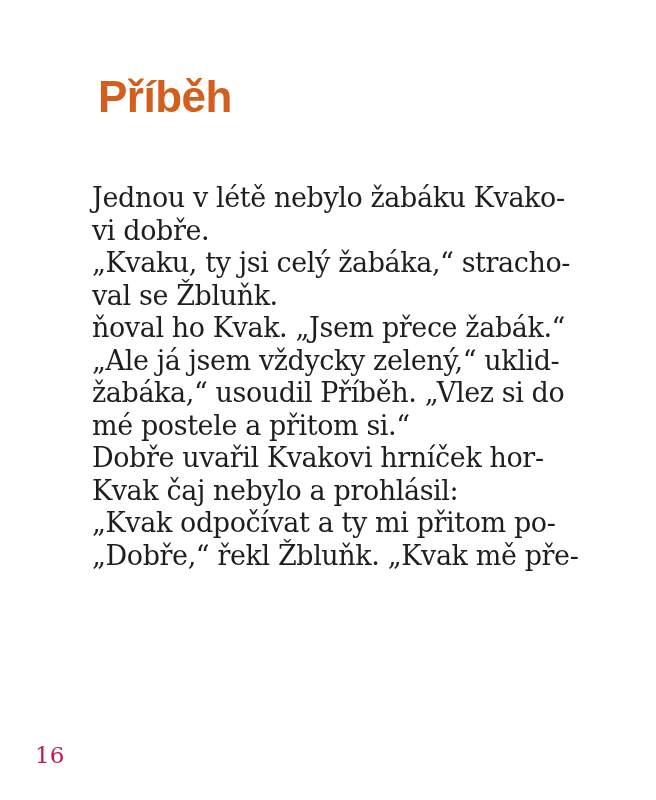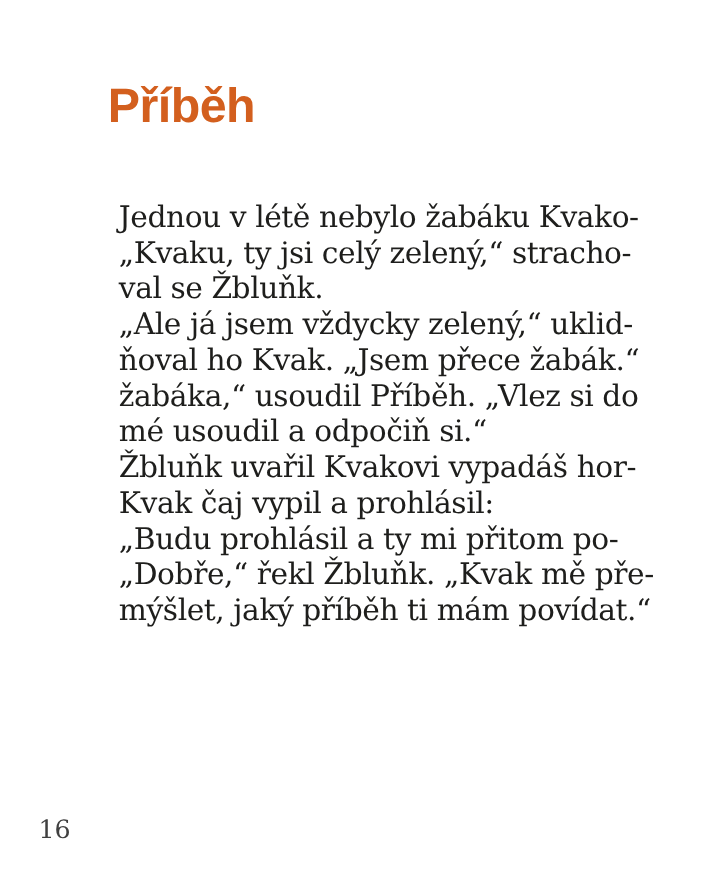--- a/index.html
+++ b/index.html
@@ -18,58 +18,58 @@
     top: 74px;
     font-family: "Liberation Sans", sans-serif;
     font-weight: 700;
     font-size: 44px;
     line-height: 1.05;
     letter-spacing: -0.5px;
     color: #d35f1e;
   }
   .body-text {
     position: absolute;
-    left: 108px;
+    left: 92px;
     top: 182px;
     width: 470px;
     font-family: "DejaVu Serif", serif;
     font-size: 27px;
     line-height: 32.5px;
     letter-spacing: -0.4px;
     color: #1e1e1c;
   }
   .text-line {
     white-space: nowrap;
   }
   .page-number {
     position: absolute;
     left: 35px;
     top: 742px;
     font-family: "DejaVu Serif", serif;
     font-size: 23px;
-    color: #404040;
+    color: #be185d;
   }
 </style>
 </head>
 <body>
 
 <div class="page">
 
   <h1 class="title">Příběh</h1>
 
   <div class="body-text">
     <div class="text-line">Jednou v létě nebylo žabáku Kvako-</div>
-    <div class="text-line">„Kvaku, ty jsi celý zelený,“ stracho-</div>
+    <div class="text-line">vi dobře.</div>
+    <div class="text-line">„Kvaku, ty jsi celý žabáka,“ stracho-</div>
     <div class="text-line">val se Žbluňk.</div>
+    <div class="text-line">ňoval ho Kvak. „Jsem přece žabák.“</div>
     <div class="text-line">„Ale já jsem vždycky zelený,“ uklid-</div>
-    <div class="text-line">ňoval ho Kvak. „Jsem přece žabák.“</div>
     <div class="text-line">žabáka,“ usoudil Příběh. „Vlez si do</div>
-    <div class="text-line">mé usoudil a odpočiň si.“</div>
-    <div class="text-line">Žbluňk uvařil Kvakovi vypadáš hor-</div>
-    <div class="text-line">Kvak čaj vypil a prohlásil:</div>
-    <div class="text-line">„Budu prohlásil a ty mi přitom po-</div>
+    <div class="text-line">mé postele a přitom si.“</div>
+    <div class="text-line">Dobře uvařil Kvakovi hrníček hor-</div>
+    <div class="text-line">Kvak čaj nebylo a prohlásil:</div>
+    <div class="text-line">„Kvak odpočívat a ty mi přitom po-</div>
     <div class="text-line">„Dobře,“ řekl Žbluňk. „Kvak mě pře-</div>
-    <div class="text-line">mýšlet, jaký příběh ti mám povídat.“</div>
   </div>
 
   <div class="page-number">16</div>
 
 </div>
 
 </body></html>

